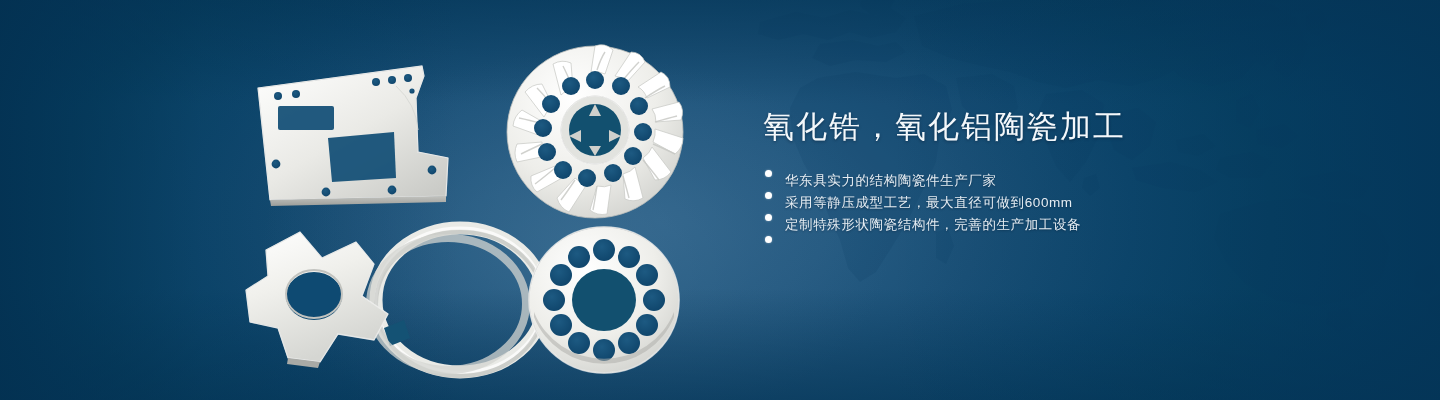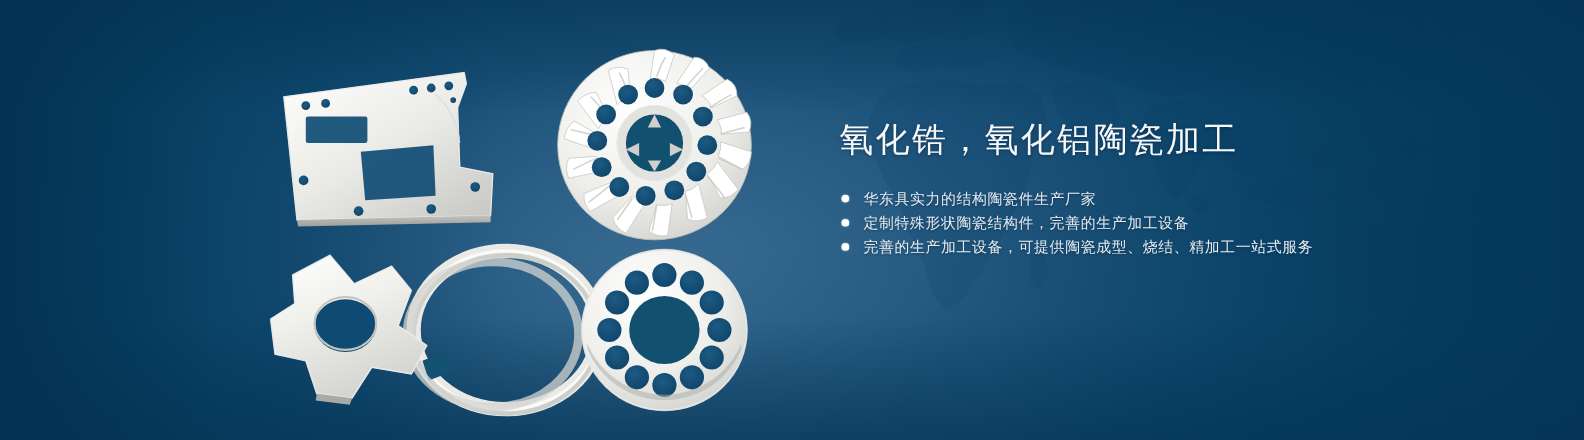--- a/index.html
+++ b/index.html
@@ -67,21 +67,21 @@
     letter-spacing:2px;
     font-weight:400;
     text-shadow:0 1px 3px rgba(0,20,40,.45);
     white-space:nowrap;
   }
   .bullets{
     margin-top:24px;
     list-style:none;padding:0;margin-left:2px;
   }
   .bullet{
-    display:flex;align-items:center;
+    display:flex;align-items:flex-start;
     height:21.5px;
     margin-bottom:0.5px;
   }
   .dot{
     width:7px;height:7px;border-radius:50%;
     background:#ffffff;
     flex:0 0 auto;
     margin-right:13px;
     box-shadow:0 0 2px rgba(255,255,255,.5);
   }
@@ -317,22 +317,25 @@
 
   <div class="copy">
     <div class="headline">氧化锆，氧化铝陶瓷加工</div>
     <ul class="bullets">
       <li class="bullet">
         <span class="dot"></span>
         <span class="btext">华东具实力的结构陶瓷件生产厂家</span>
       </li>
       <li class="bullet">
         <span class="dot"></span>
+        <span class="btext">采用等静压成型工艺，最大直径可做到600mm</span>
+      </li>
+      <li class="bullet">
+        <span class="dot"></span>
         <span class="btext">定制特殊形状陶瓷结构件，完善的生产加工设备</span>
       </li>
       <li class="bullet">
         <span class="dot"></span>
-        <span class="btext">完善的生产加工设备，可提供陶瓷成型、烧结、精加工一站式服务</span>
       </li>
     </ul>
   </div>
 
 </div>
 
 </body></html>

